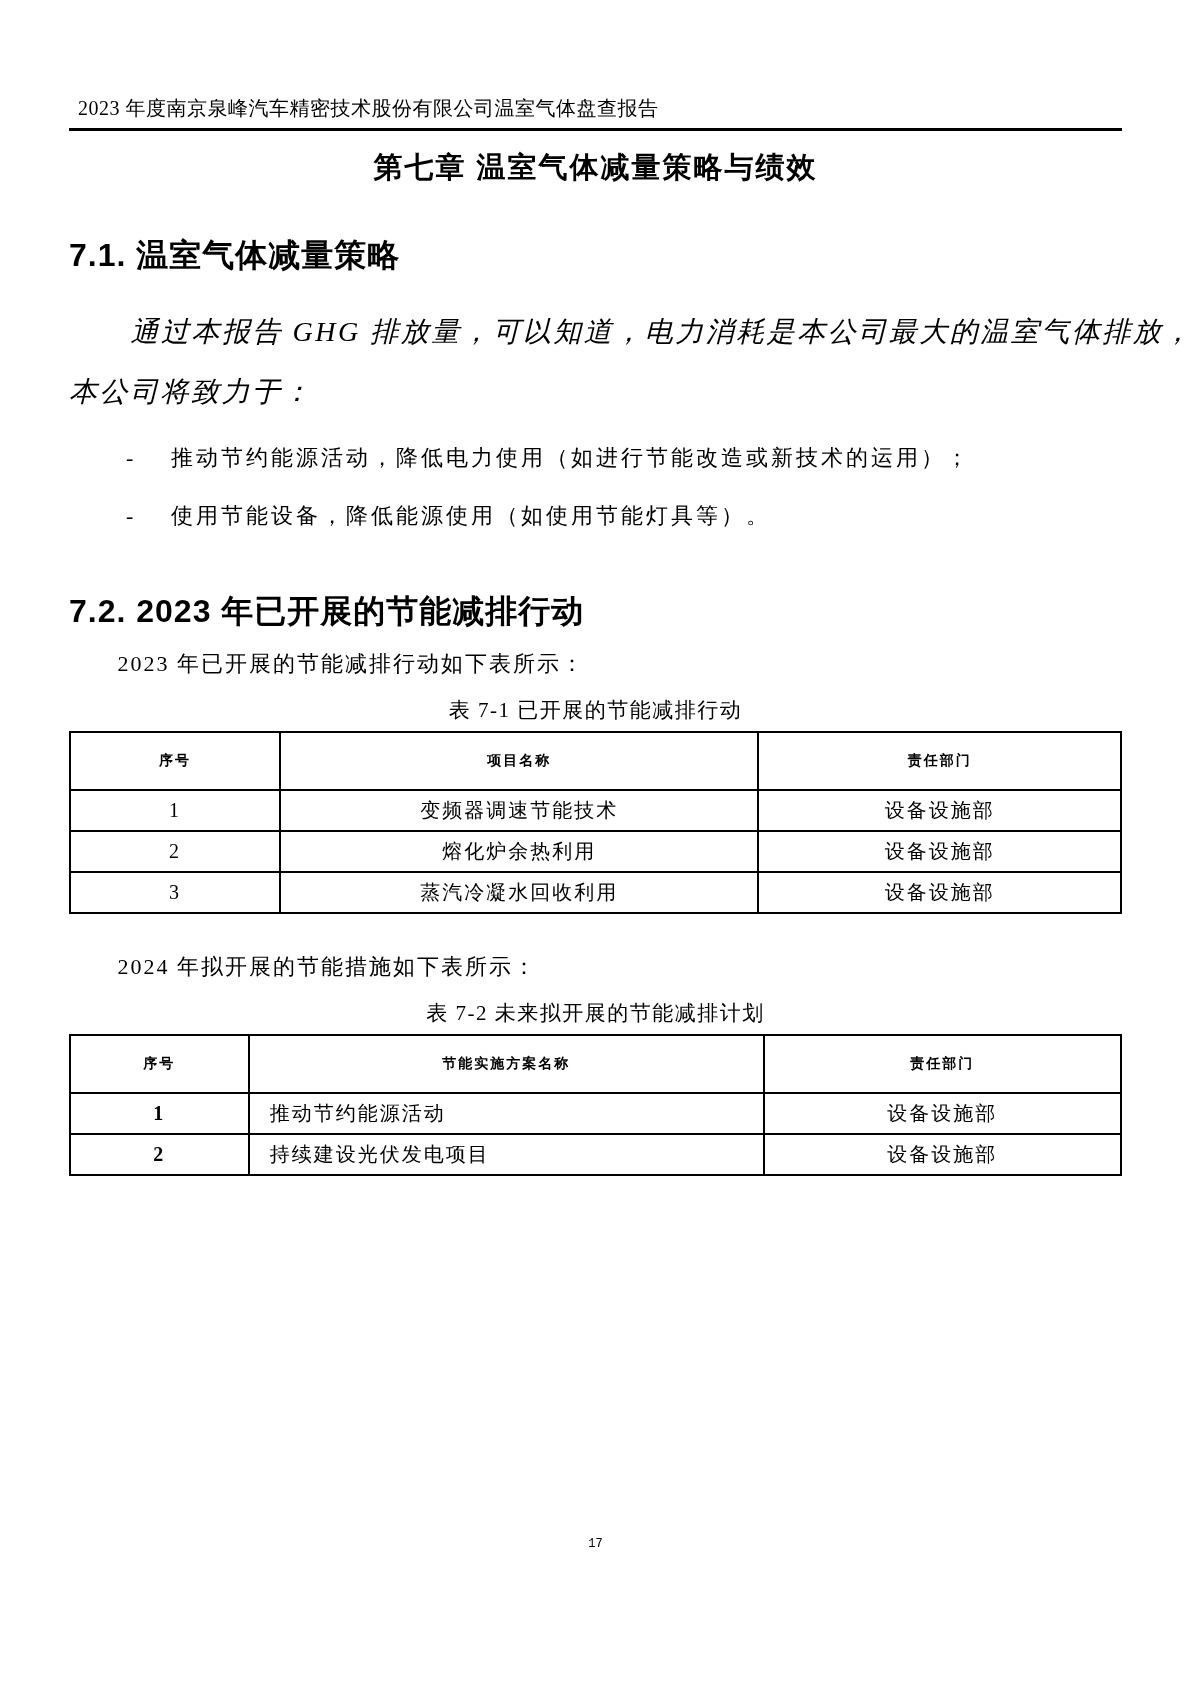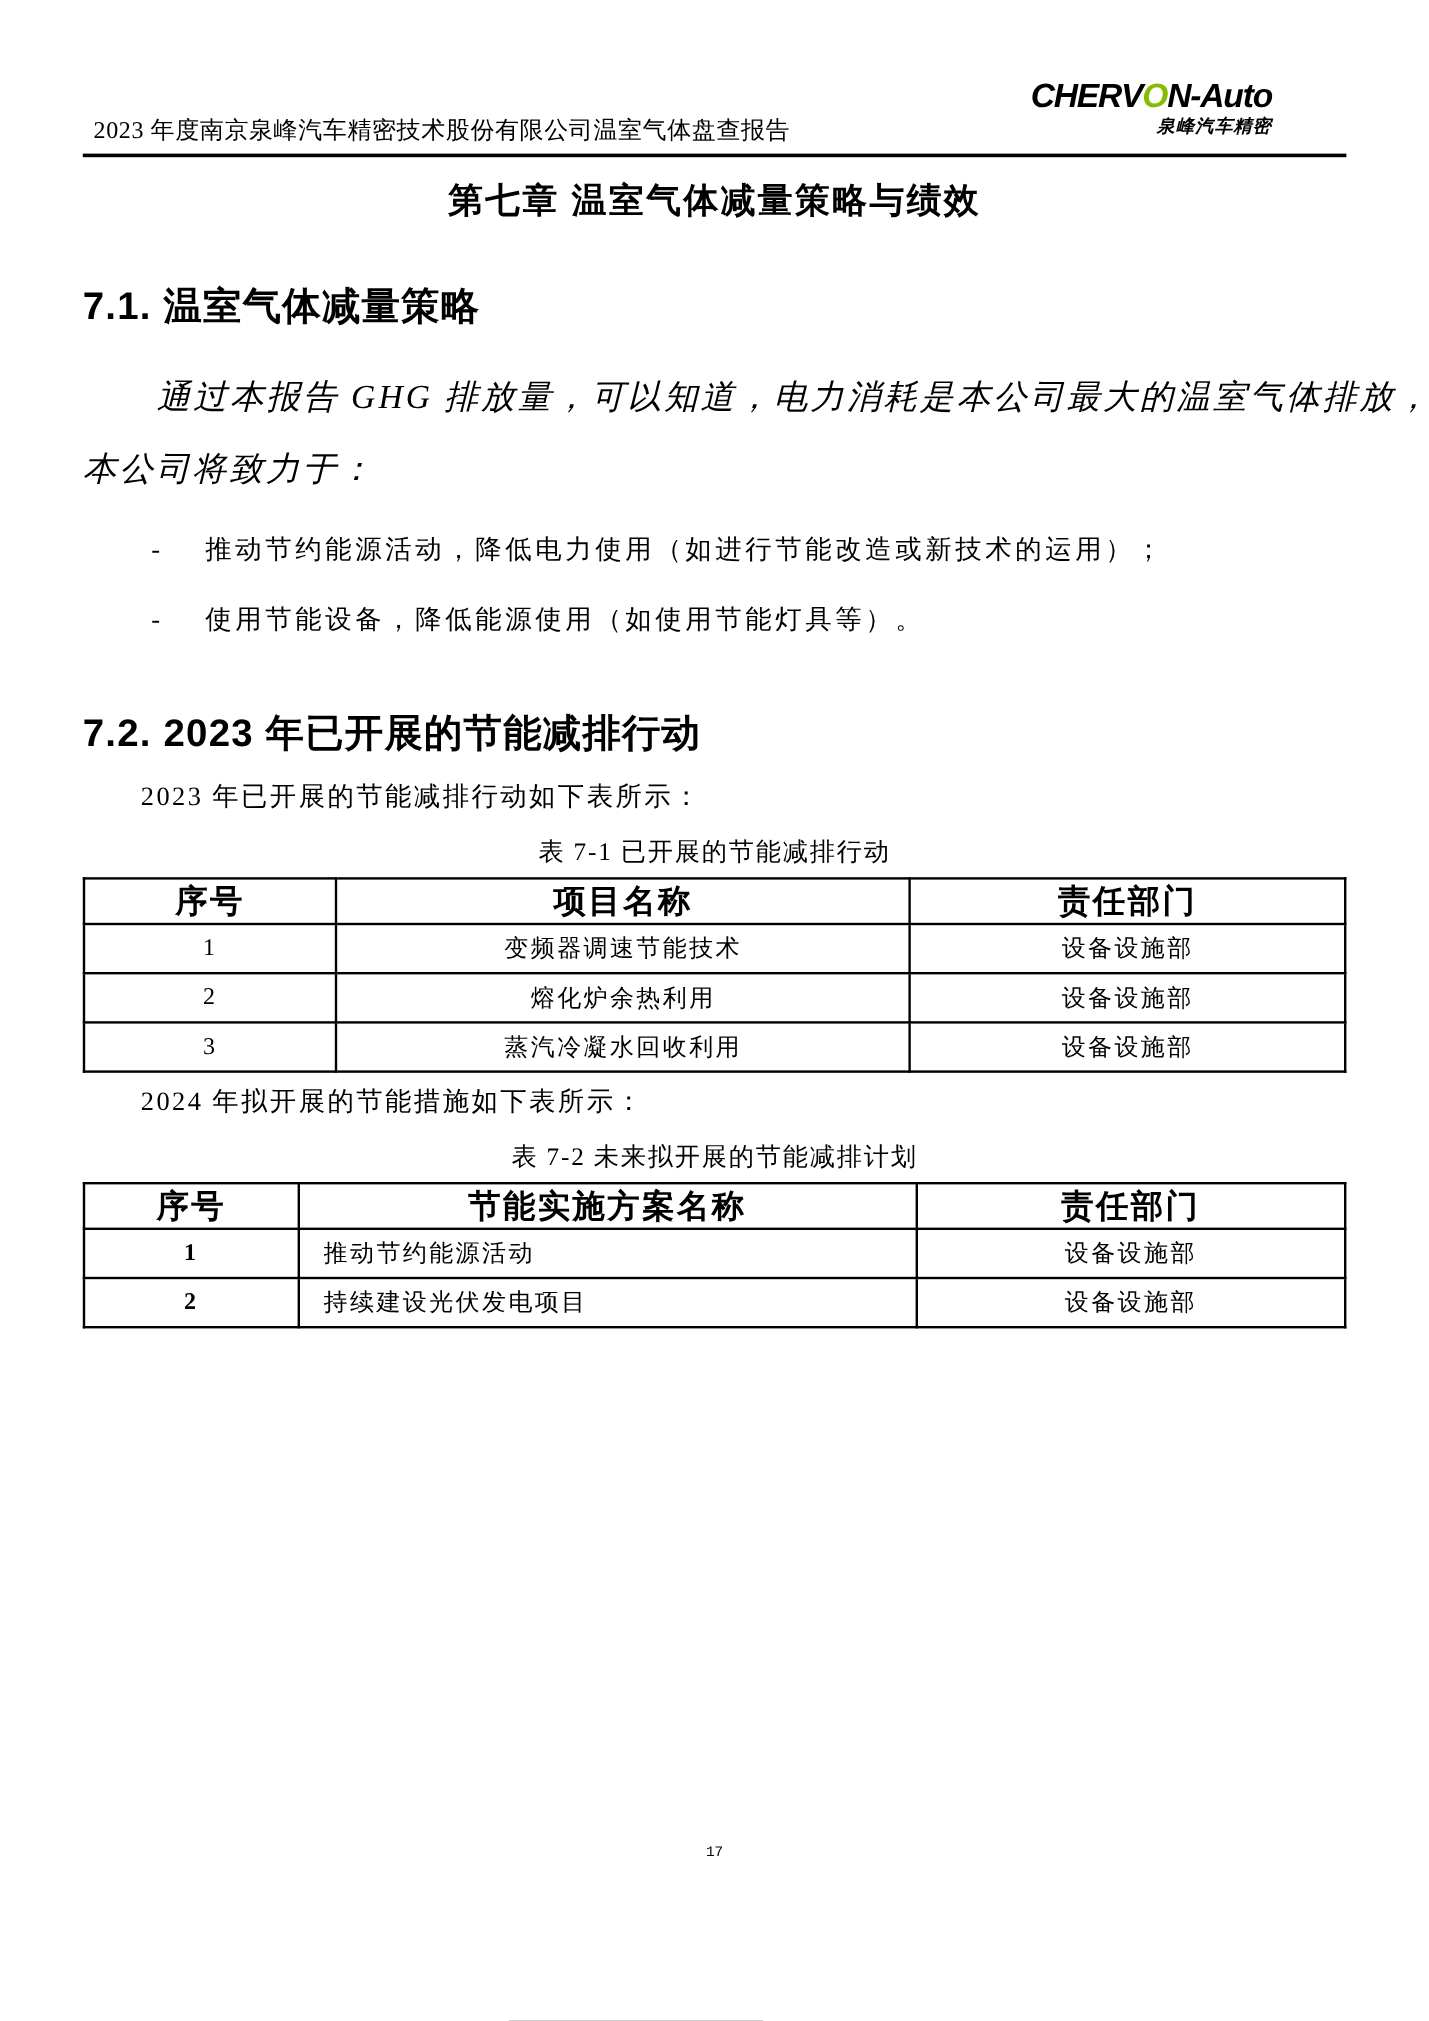--- a/index.html
+++ b/index.html
@@ -80,21 +80,21 @@
   .bullet-dash { width: 45px; margin-left: 57px; flex: none; }
   .bullet-text { letter-spacing: 3px; white-space: nowrap; }
 
   .intro-line {
     margin-top: 15px;
     font-size: 22px;
     letter-spacing: 2px;
     text-indent: 2.2em;
     line-height: 30px;
   }
-  .intro-73 { margin-top: 9px; }
+  .intro-73 { margin-top: 38px; }
 
   
   .tbl-caption {
     margin-top: 17px;
     text-align: center;
     font-size: 21px;
     letter-spacing: 1.5px;
     line-height: 28px;
   }
   table.data-table {
@@ -105,23 +105,23 @@
   }
   table.data-table th, table.data-table td {
     border: 2px solid #000;
     text-align: center;
     height: 41px;
     font-weight: normal;
     letter-spacing: 2px;
   }
   table.data-table th {
     font-weight: bold;
-    font-size: 27px;
-    font-family: "Liberation Sans", "DejaVu Sans", sans-serif;
-    height: 25px;
+    font-size: 14px;
+    font-family: "Liberation Sans", "DejaVu Sans", sans-serif;
+    height: 58px;
   }
   table.data-table td { font-size: 20px; }
   .t71 .col-no   { width: 20%; }
   .t71 .col-name { width: 45.5%; }
   .t71 .col-dept { width: 34.5%; }
   .t72 .col-no   { width: 17%; }
   .t72 .col-name { width: 49%; }
   .t72 .col-dept { width: 34%; }
   .t72 td.cell-name { text-align: left; padding-left: 20px; }
   .t72 td.cell-no { font-weight: bold; }
@@ -137,24 +137,20 @@
     font-family: "Liberation Mono", "DejaVu Sans Mono", monospace;
   }
 </style>
 </head>
 <body>
 
 <div class="page">
 
   <div class="header">
     <div class="header-title">2023 年度南京泉峰汽车精密技术股份有限公司温室气体盘查报告</div>
-    <div class="logo">
-      <div class="logo-main"><span>CHERV</span><span style="color: rgb(132, 189, 0);">O</span><span>N-Auto</span></div>
-      <div class="logo-sub">泉峰汽车精密</div>
-    </div>
   </div>
 
   <h1 class="chapter-title">第七章 温室气体减量策略与绩效</h1>
 
   <h2 class="sec-heading h71">7.1. 温室气体减量策略</h2>
 
   <p class="body-paragraph">
     <span class="para-line indent">通过本报告 GHG 排放量，可以知道，电力消耗是本公司最大的温室气体排放，</span>
     <span class="para-line">本公司将致力于：</span>
   </p>

